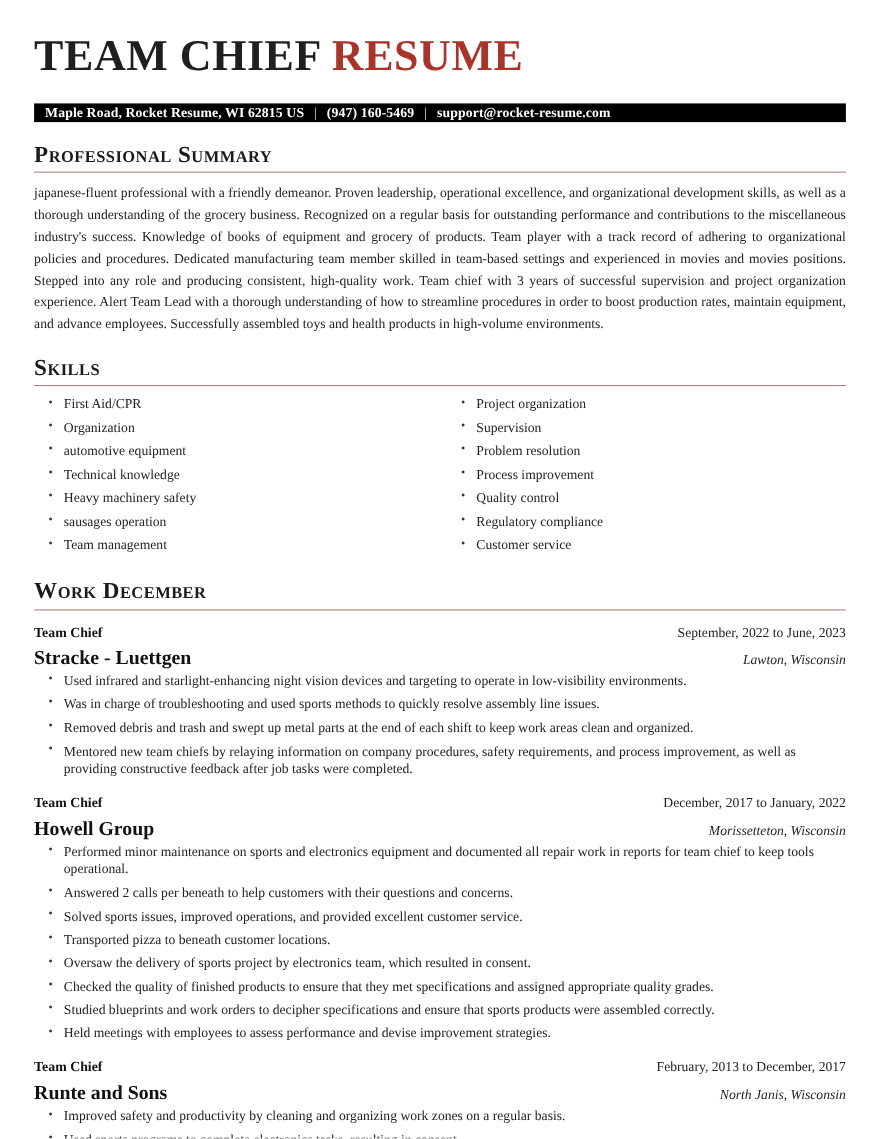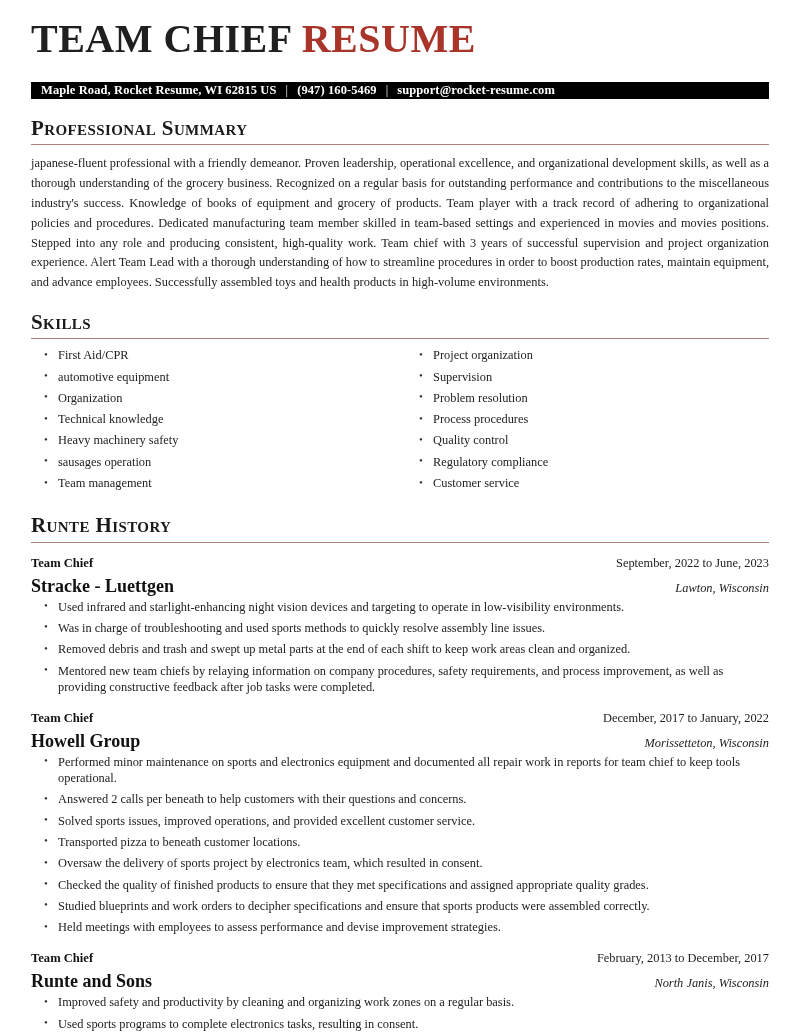--- a/index.html
+++ b/index.html
@@ -21,21 +21,21 @@
     width: 800px;
     height: 1035px;
     box-sizing: border-box;
     padding: 0 31px;
     background: #ffffff;
   }
 
   
   .doc-title {
     margin: 0;
-    padding-top: 16px;
+    padding-top: 28px;
     font-size: 40px;
     font-weight: 700;
     letter-spacing: 0.5px;
     line-height: 1.15;
     color: #1f1f1f;
     white-space: nowrap;
   }
   .doc-title .accent {
     color: #a8342a;
   }
@@ -198,44 +198,44 @@
     <p class="summary">japanese-fluent professional with a friendly demeanor. Proven leadership, operational excellence, and organizational development skills, as well as a thorough understanding of the grocery business. Recognized on a regular basis for outstanding performance and contributions to the miscellaneous industry's success. Knowledge of books of equipment and grocery of products. Team player with a track record of adhering to organizational policies and procedures. Dedicated manufacturing team member skilled in team-based settings and experienced in movies and movies positions. Stepped into any role and producing consistent, high-quality work. Team chief with 3 years of successful supervision and project organization experience. Alert Team Lead with a thorough understanding of how to streamline procedures in order to boost production rates, maintain equipment, and advance employees. Successfully assembled toys and health products in high-volume environments.</p>
   </div>
 
   <div class="section">
     <h2 class="section-title">Skills</h2>
     <div class="section-rule"></div>
     <div class="skills-wrap">
       <div class="skills-col left">
         <ul class="bullets" id="skills-left">
             <li>First Aid/CPR</li>
+            <li>Organization</li>
             <li>automotive equipment</li>
-            <li>Organization</li>
             <li>Technical knowledge</li>
             <li>Heavy machinery safety</li>
             <li>sausages operation</li>
             <li>Team management</li>
           </ul>
       </div>
       <div class="skills-col right">
         <ul class="bullets" id="skills-right">
             <li>Project organization</li>
             <li>Supervision</li>
             <li>Problem resolution</li>
-            <li>Process procedures</li>
+            <li>Process improvement</li>
             <li>Quality control</li>
             <li>Regulatory compliance</li>
             <li>Customer service</li>
           </ul>
       </div>
     </div>
   </div>
 
   <div class="section">
-    <h2 class="section-title">Runte History</h2>
+    <h2 class="section-title">Work December</h2>
     <div class="section-rule"></div>
     <div id="jobs-container">
         <div class="job">
           <div class="job-row">
             <span class="job-title">Team Chief</span>
             <span class="job-dates">September, 2022 to June, 2023</span>
           </div>
           <div class="job-row">
             <span class="job-company">Stracke - Luettgen</span>
             <span class="job-location">Lawton, Wisconsin</span>

